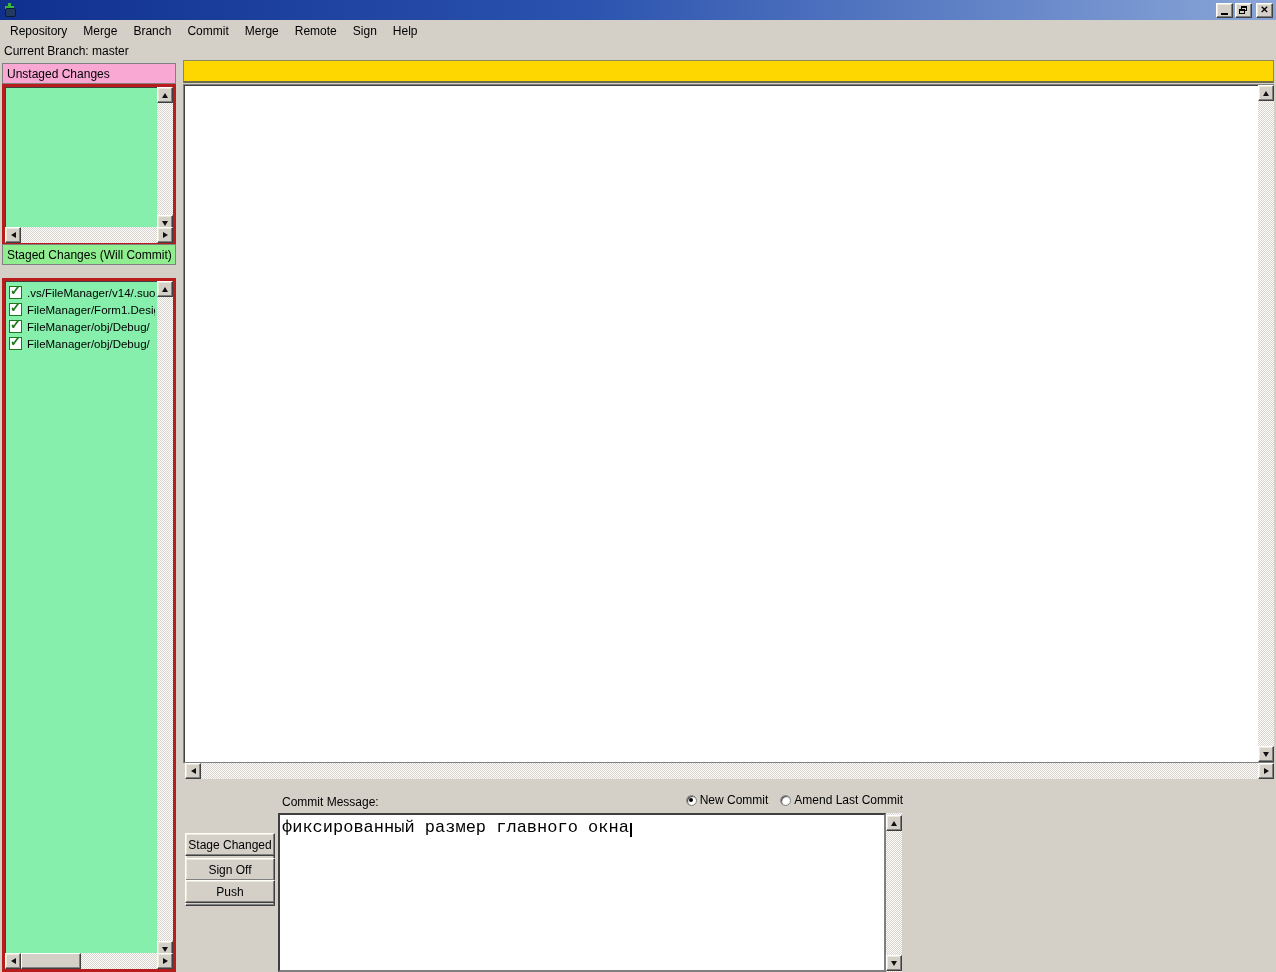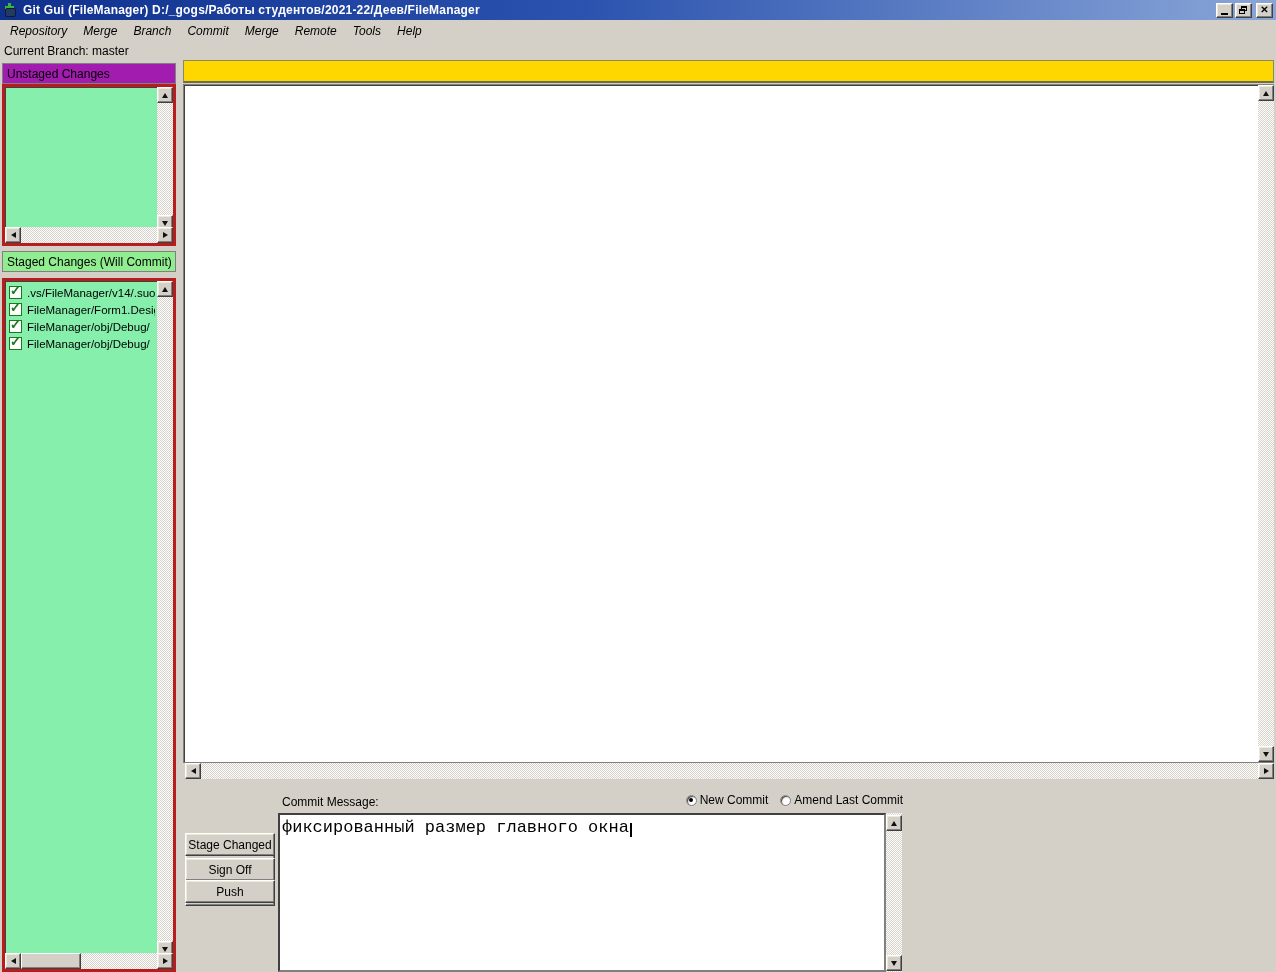--- a/index.html
+++ b/index.html
@@ -26,30 +26,30 @@
     box-shadow:inset -1px -1px 0 #808080,inset 1px 1px 0 #ece9d8;
     display:flex;align-items:center;justify-content:center;box-sizing:border-box;
   }
   .win-btn.close{margin-left:4px;}
   .glyph-min{width:7px;height:2px;background:#000;margin-top:7px;}
   .glyph-restore{position:relative;width:9px;height:8px;}
   .glyph-restore .gr-back{position:absolute;left:2px;top:0;width:6px;height:5px;border:1px solid #000;border-top-width:2px;box-sizing:border-box;background:#d4d0c8;}
   .glyph-restore .gr-front{position:absolute;left:0;top:3px;width:6px;height:5px;border:1px solid #000;border-top-width:2px;box-sizing:border-box;background:#d4d0c8;}
   .glyph-close{font-size:10px;font-weight:bold;line-height:10px;}
   
-  .menubar{position:absolute;left:0;top:20px;width:1276px;height:21px;display:flex;align-items:center;padding-left:2px;box-sizing:border-box;font-style:italic;}
+  .menubar{position:absolute;left:0;top:20px;width:1276px;height:21px;display:flex;align-items:center;padding-left:2px;box-sizing:border-box;}
   .menu-item{padding:2px 8px;white-space:nowrap;}
   .branchline{position:absolute;left:4px;top:44px;white-space:nowrap;}
   
   .panel-header{
     position:absolute;left:2px;width:174px;height:21px;box-sizing:border-box;
     border:1px solid #808080;display:flex;align-items:center;padding-left:4px;white-space:nowrap;overflow:hidden;
   }
-  #unstaged-header{top:63px;background:#a21caf;}
-  #staged-header{top:251px;background:#90ee90;}
+  #unstaged-header{top:63px;background:#f9a8d4;}
+  #staged-header{top:244px;background:#90ee90;}
   .listbox{
     position:absolute;left:2px;width:174px;background:#86efac;box-sizing:border-box;
     border:3px solid #b91c1c;box-shadow:inset 1px 1px 0 #404040;
   }
   #unstaged-body{top:84px;height:162px;}
   #staged-body{top:278px;height:694px;}
   .file-list{position:absolute;left:2px;top:3px;right:18px;bottom:18px;overflow:hidden;}
   .file-row{display:flex;align-items:center;height:17px;white-space:nowrap;overflow:hidden;font-size:11.5px;}
   .check-icon{
     flex:0 0 auto;width:11px;height:11px;margin:0 5px 0 2px;background:#fff;
@@ -114,21 +114,20 @@
 <body>
 
 <div id="window">
 
   <div class="titlebar">
     <span class="app-icon">
       <span class="plus-v"></span>
         <span class="plus-h"></span>
         <span class="base"></span>
     </span>
-    <span class="title-text">Git Gui (FileManager) D:/_gogs/Работы студентов/2021-22/Деев/FileManager</span>
     <span class="win-buttons">
       <span class="win-btn">
           <span class="glyph-min"></span>
         </span>
       <span class="win-btn">
           <span class="glyph-restore">
             <span class="gr-back"></span>
             <span class="gr-front"></span>
           </span>
         </span>
@@ -138,21 +137,21 @@
     </span>
   </div>
 
   <div class="menubar">
     <span class="menu-item">Repository</span>
     <span class="menu-item">Merge</span>
     <span class="menu-item">Branch</span>
     <span class="menu-item">Commit</span>
     <span class="menu-item">Merge</span>
     <span class="menu-item">Remote</span>
-    <span class="menu-item">Tools</span>
+    <span class="menu-item">Sign</span>
     <span class="menu-item">Help</span>
   </div>
 
   <div class="branchline">Current Branch: master</div>
 
   <div class="panel-header" id="unstaged-header">Unstaged Changes</div>
   <div class="listbox" id="unstaged-body">
 
     <div class="sb-btn" style="right:0;top:0;">
         <span class="tu"></span>

